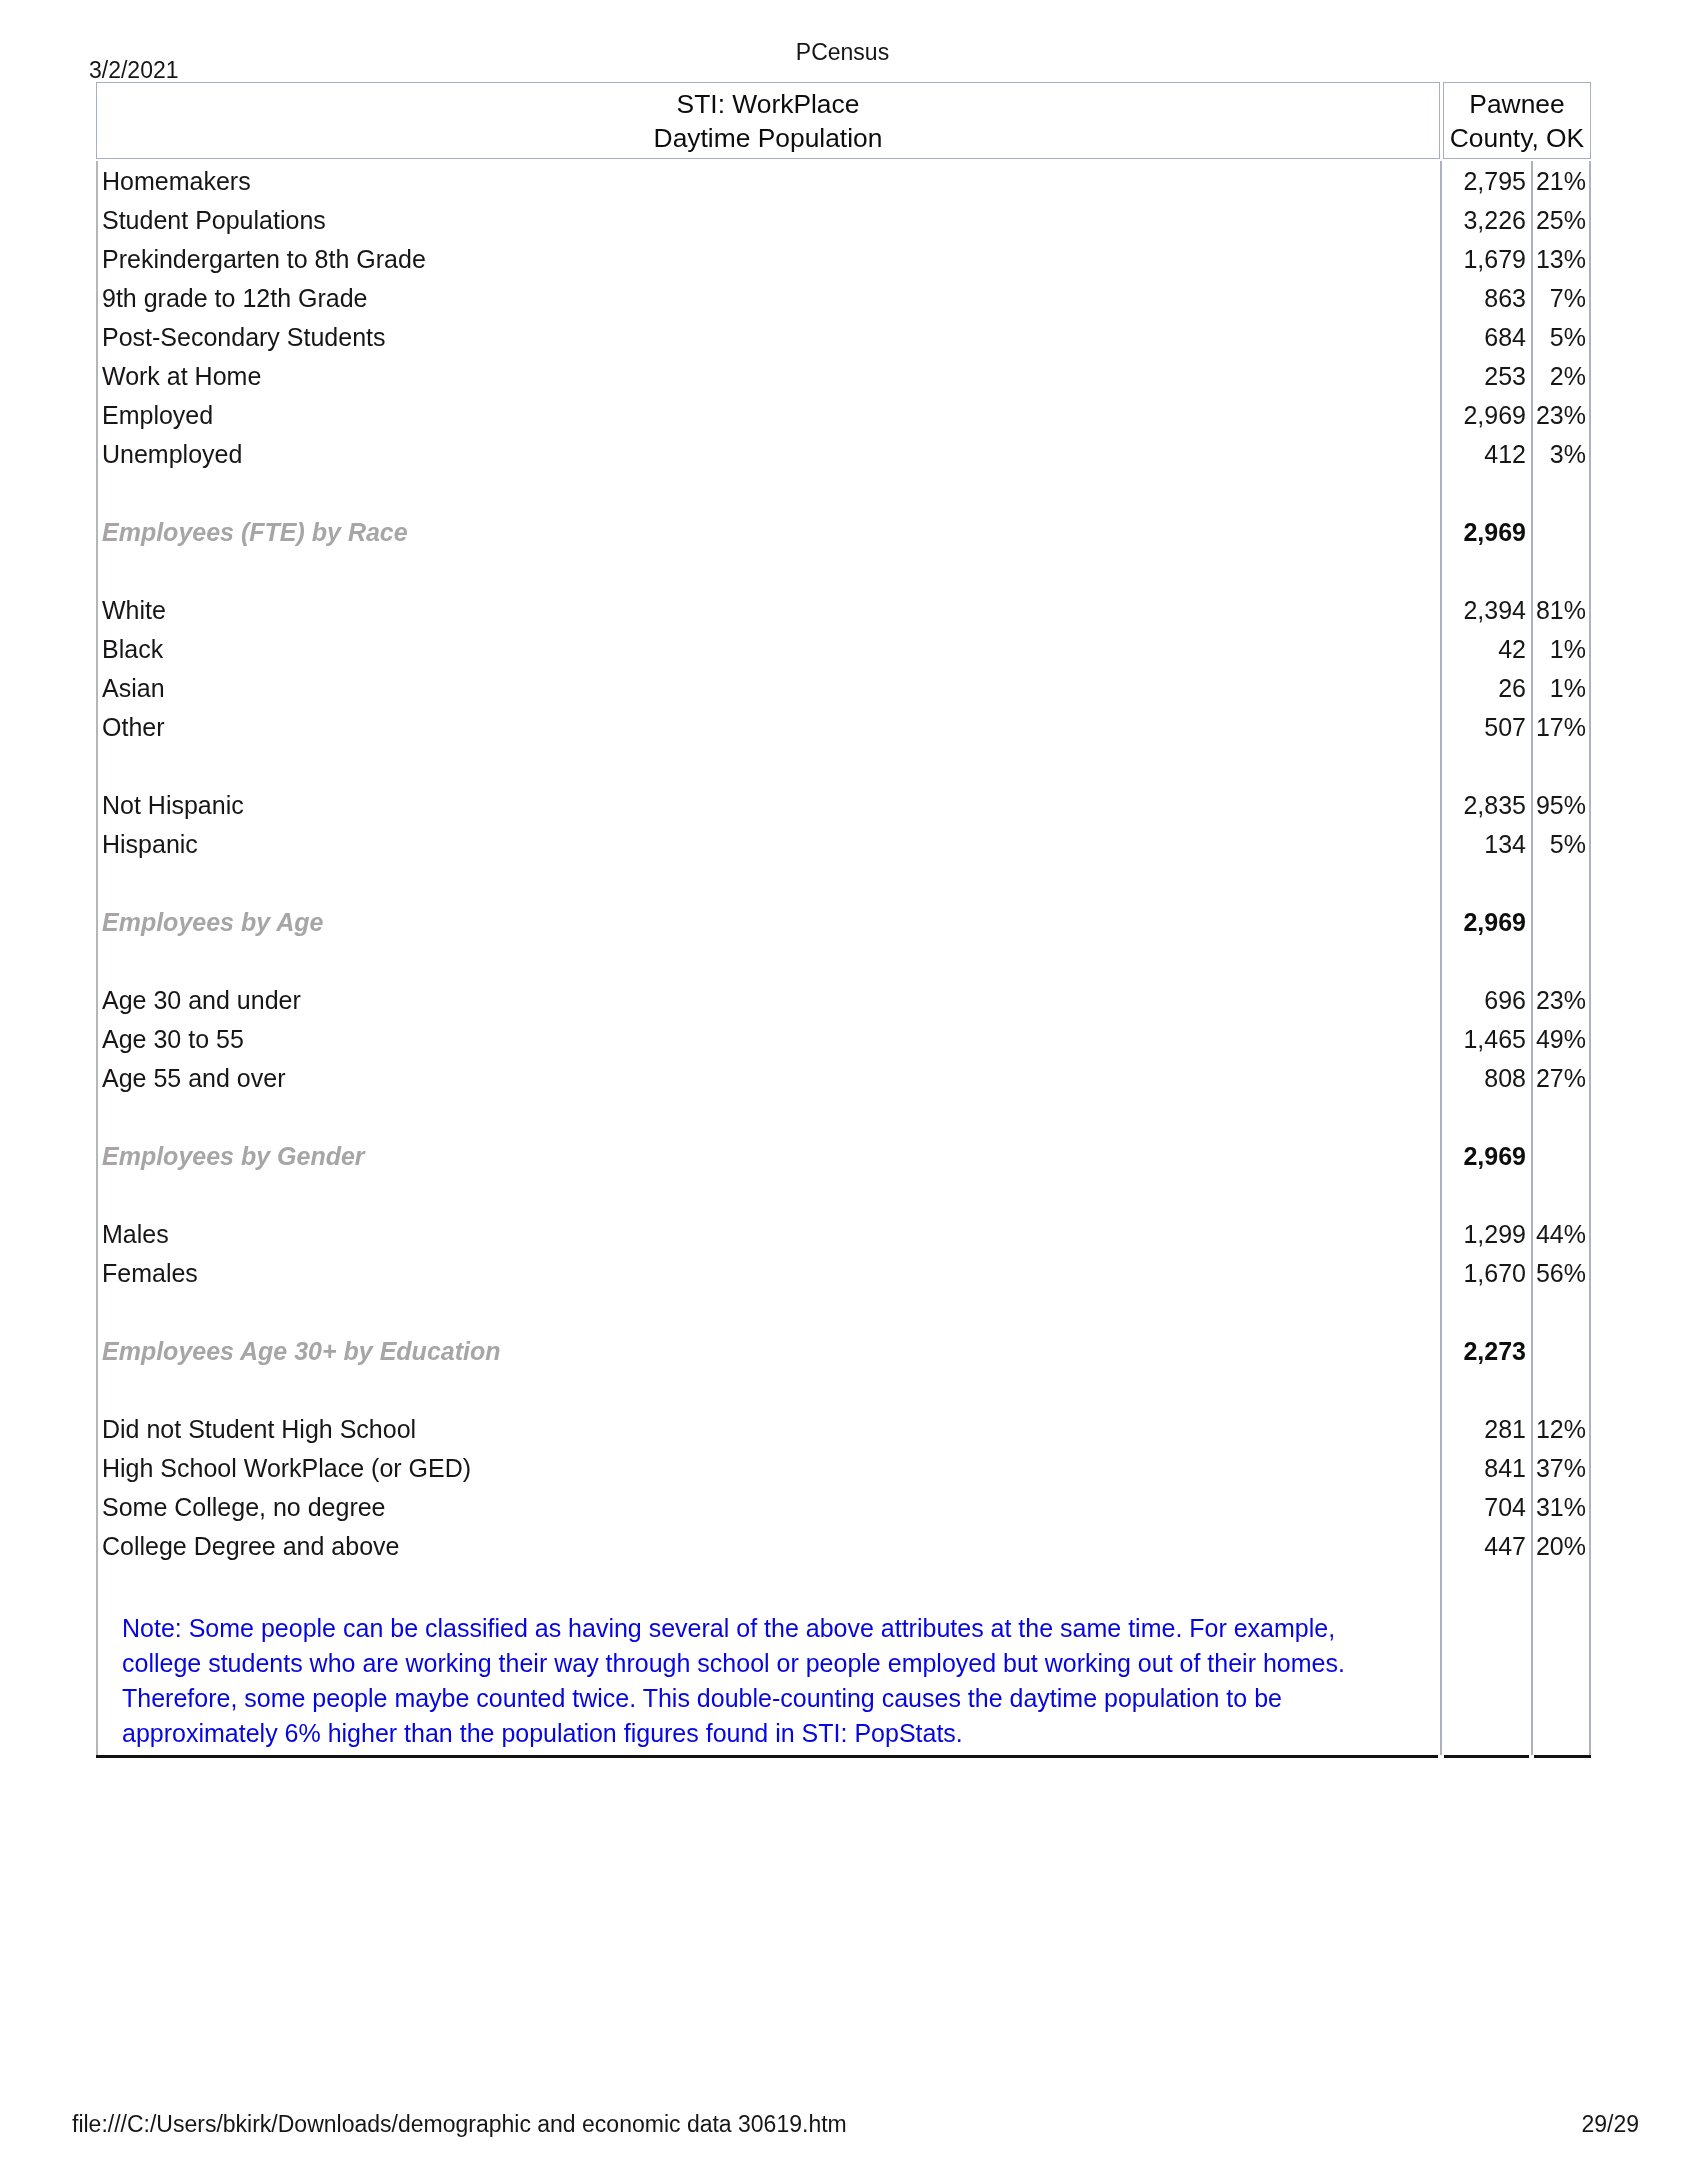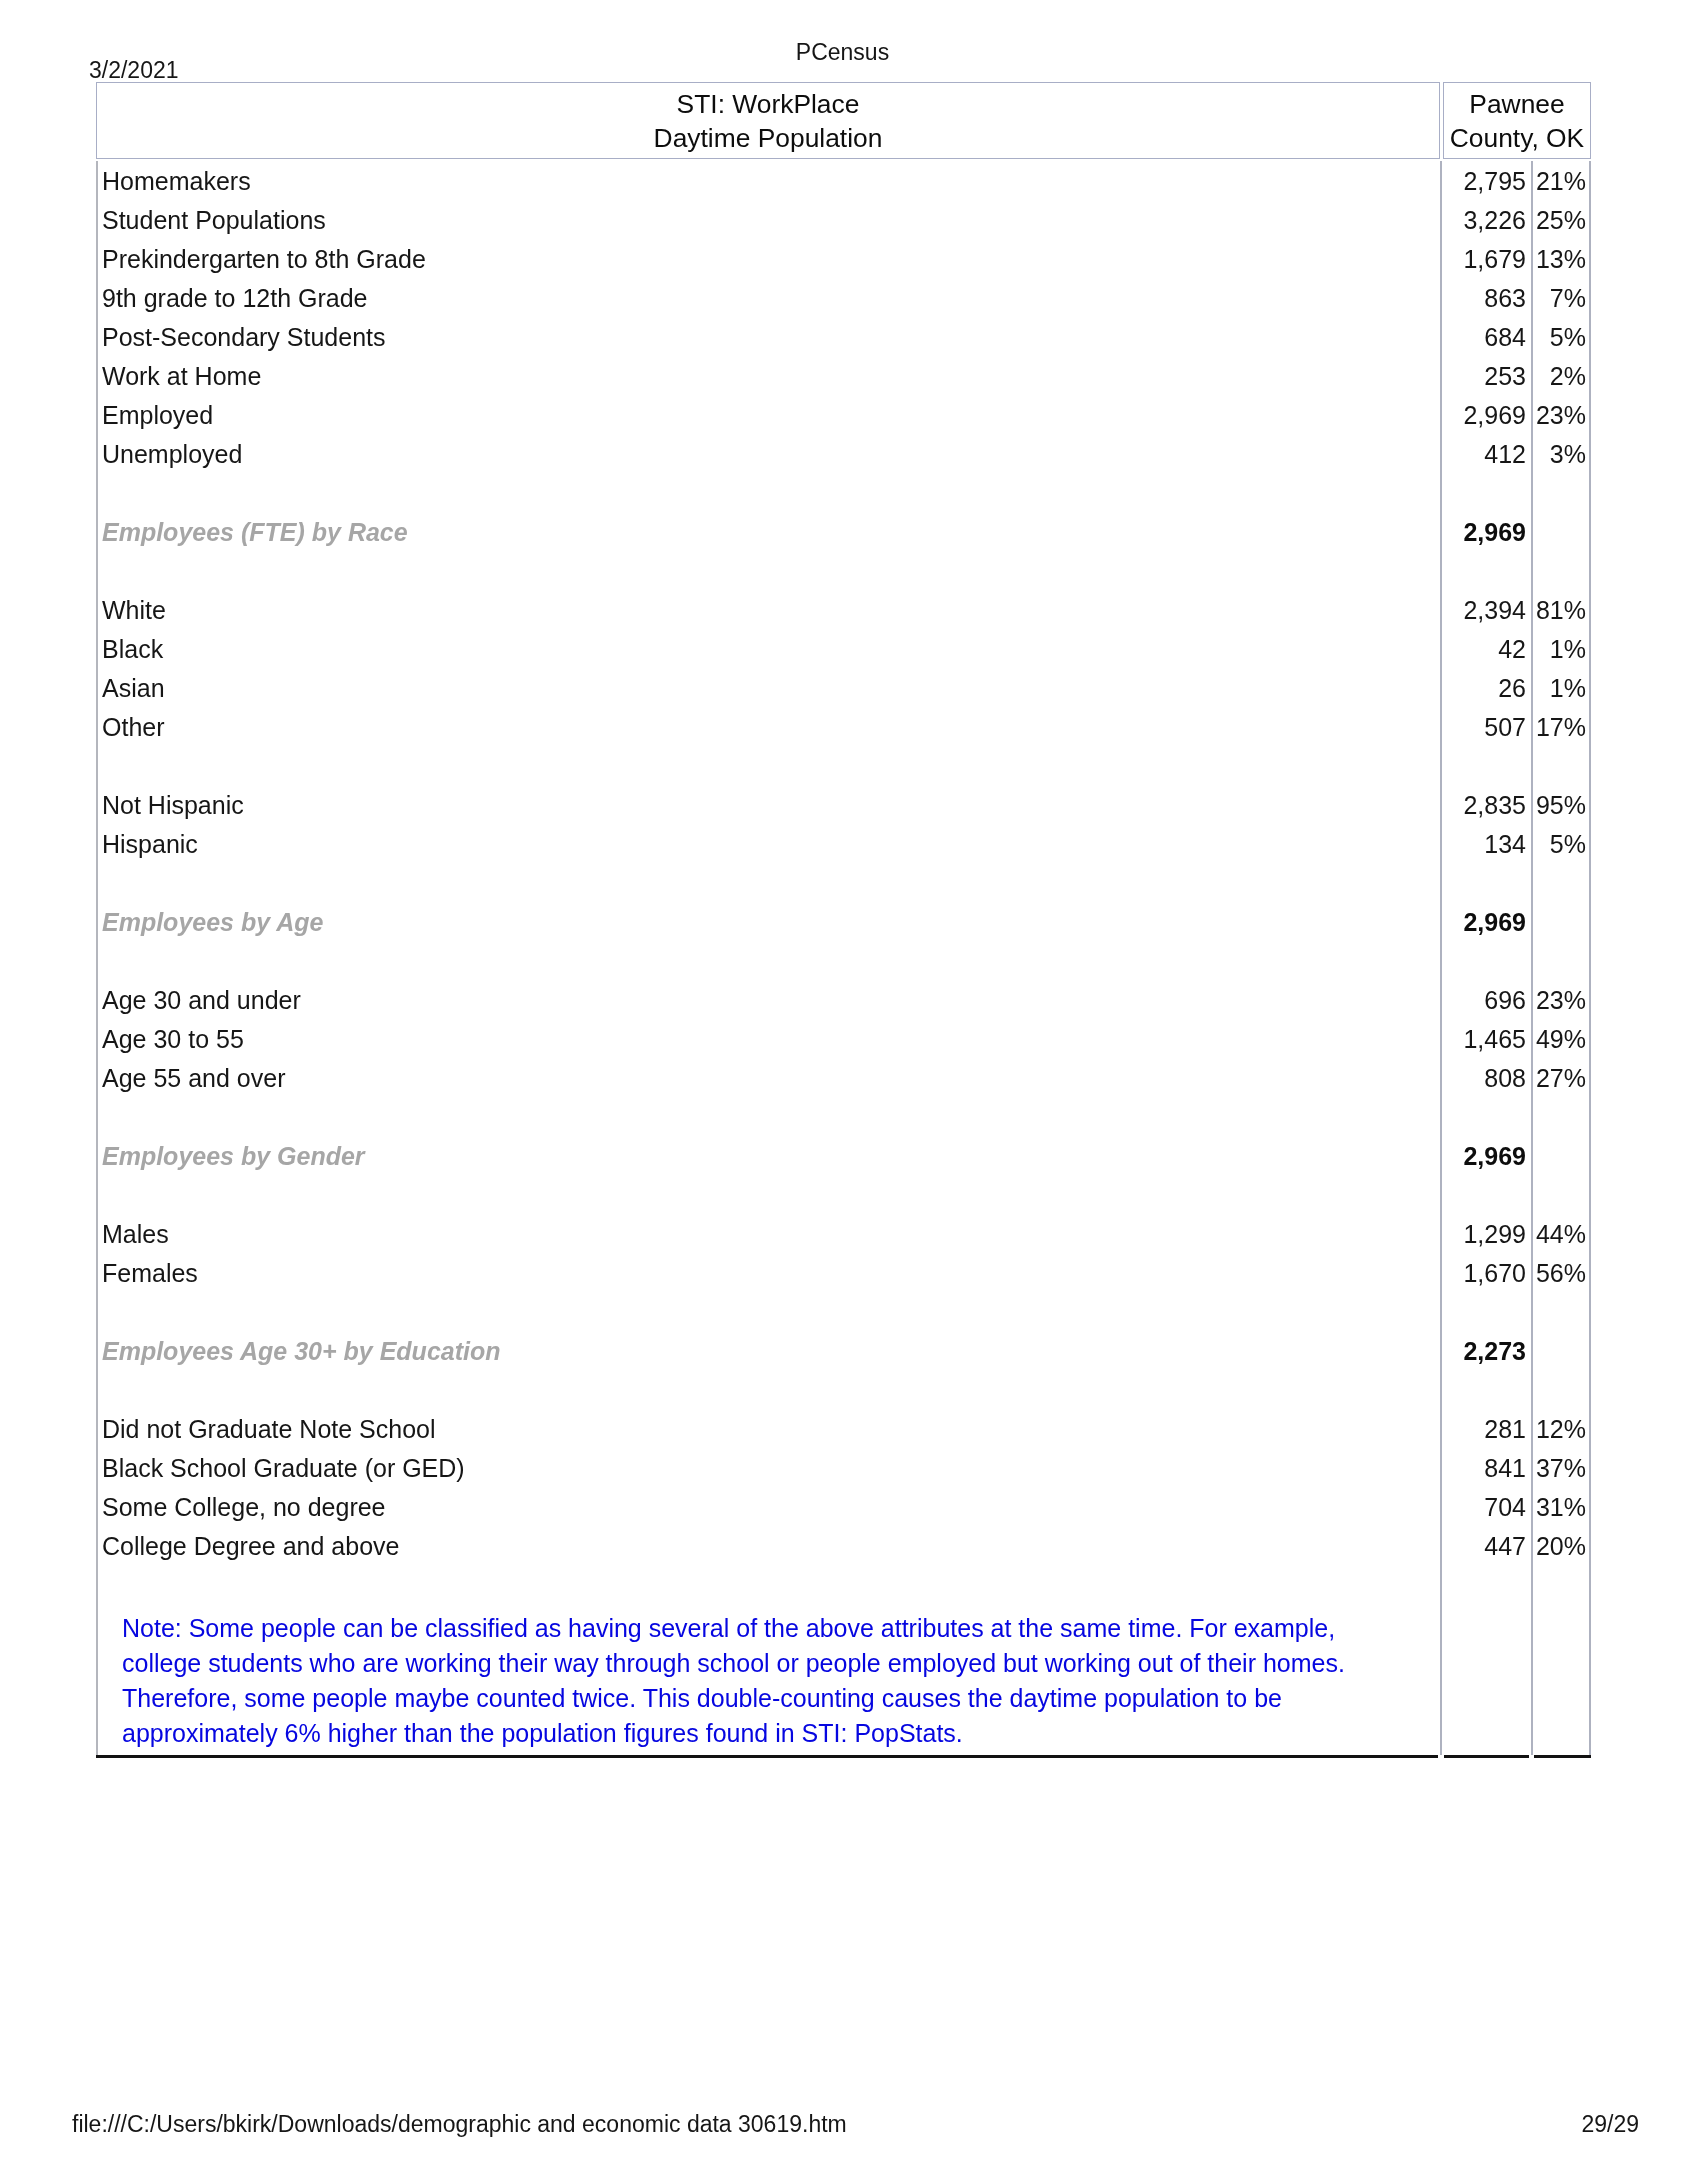--- a/index.html
+++ b/index.html
@@ -174,22 +174,22 @@
     <div class="row-line data">Age 30 to 55</div>
     <div class="row-line data">Age 55 and over</div>
     <div class="row-line blank">&nbsp;</div>
     <div class="row-line section">Employees by Gender</div>
     <div class="row-line blank">&nbsp;</div>
     <div class="row-line data">Males</div>
     <div class="row-line data">Females</div>
     <div class="row-line blank">&nbsp;</div>
     <div class="row-line section">Employees Age 30+ by Education</div>
     <div class="row-line blank">&nbsp;</div>
-    <div class="row-line data">Did not Graduate Note School</div>
-    <div class="row-line data">Black School Graduate (or GED)</div>
+    <div class="row-line data">Did not Student High School</div>
+    <div class="row-line data">High School WorkPlace (or GED)</div>
     <div class="row-line data">Some College, no degree</div>
     <div class="row-line data">College Degree and above</div>
     <div class="row-line blank">&nbsp;</div>
     <div class="table-note">
       <div class="note-line">Note: Some people can be classified as having several of the above attributes at the same time. For example,</div>
       <div class="note-line">college students who are working their way through school or people employed but working out of their homes.</div>
       <div class="note-line">Therefore, some people maybe counted twice. This double-counting causes the daytime population to be</div>
       <div class="note-line">approximately 6% higher than the population figures found in STI: PopStats.</div>
     </div>
   </div>

